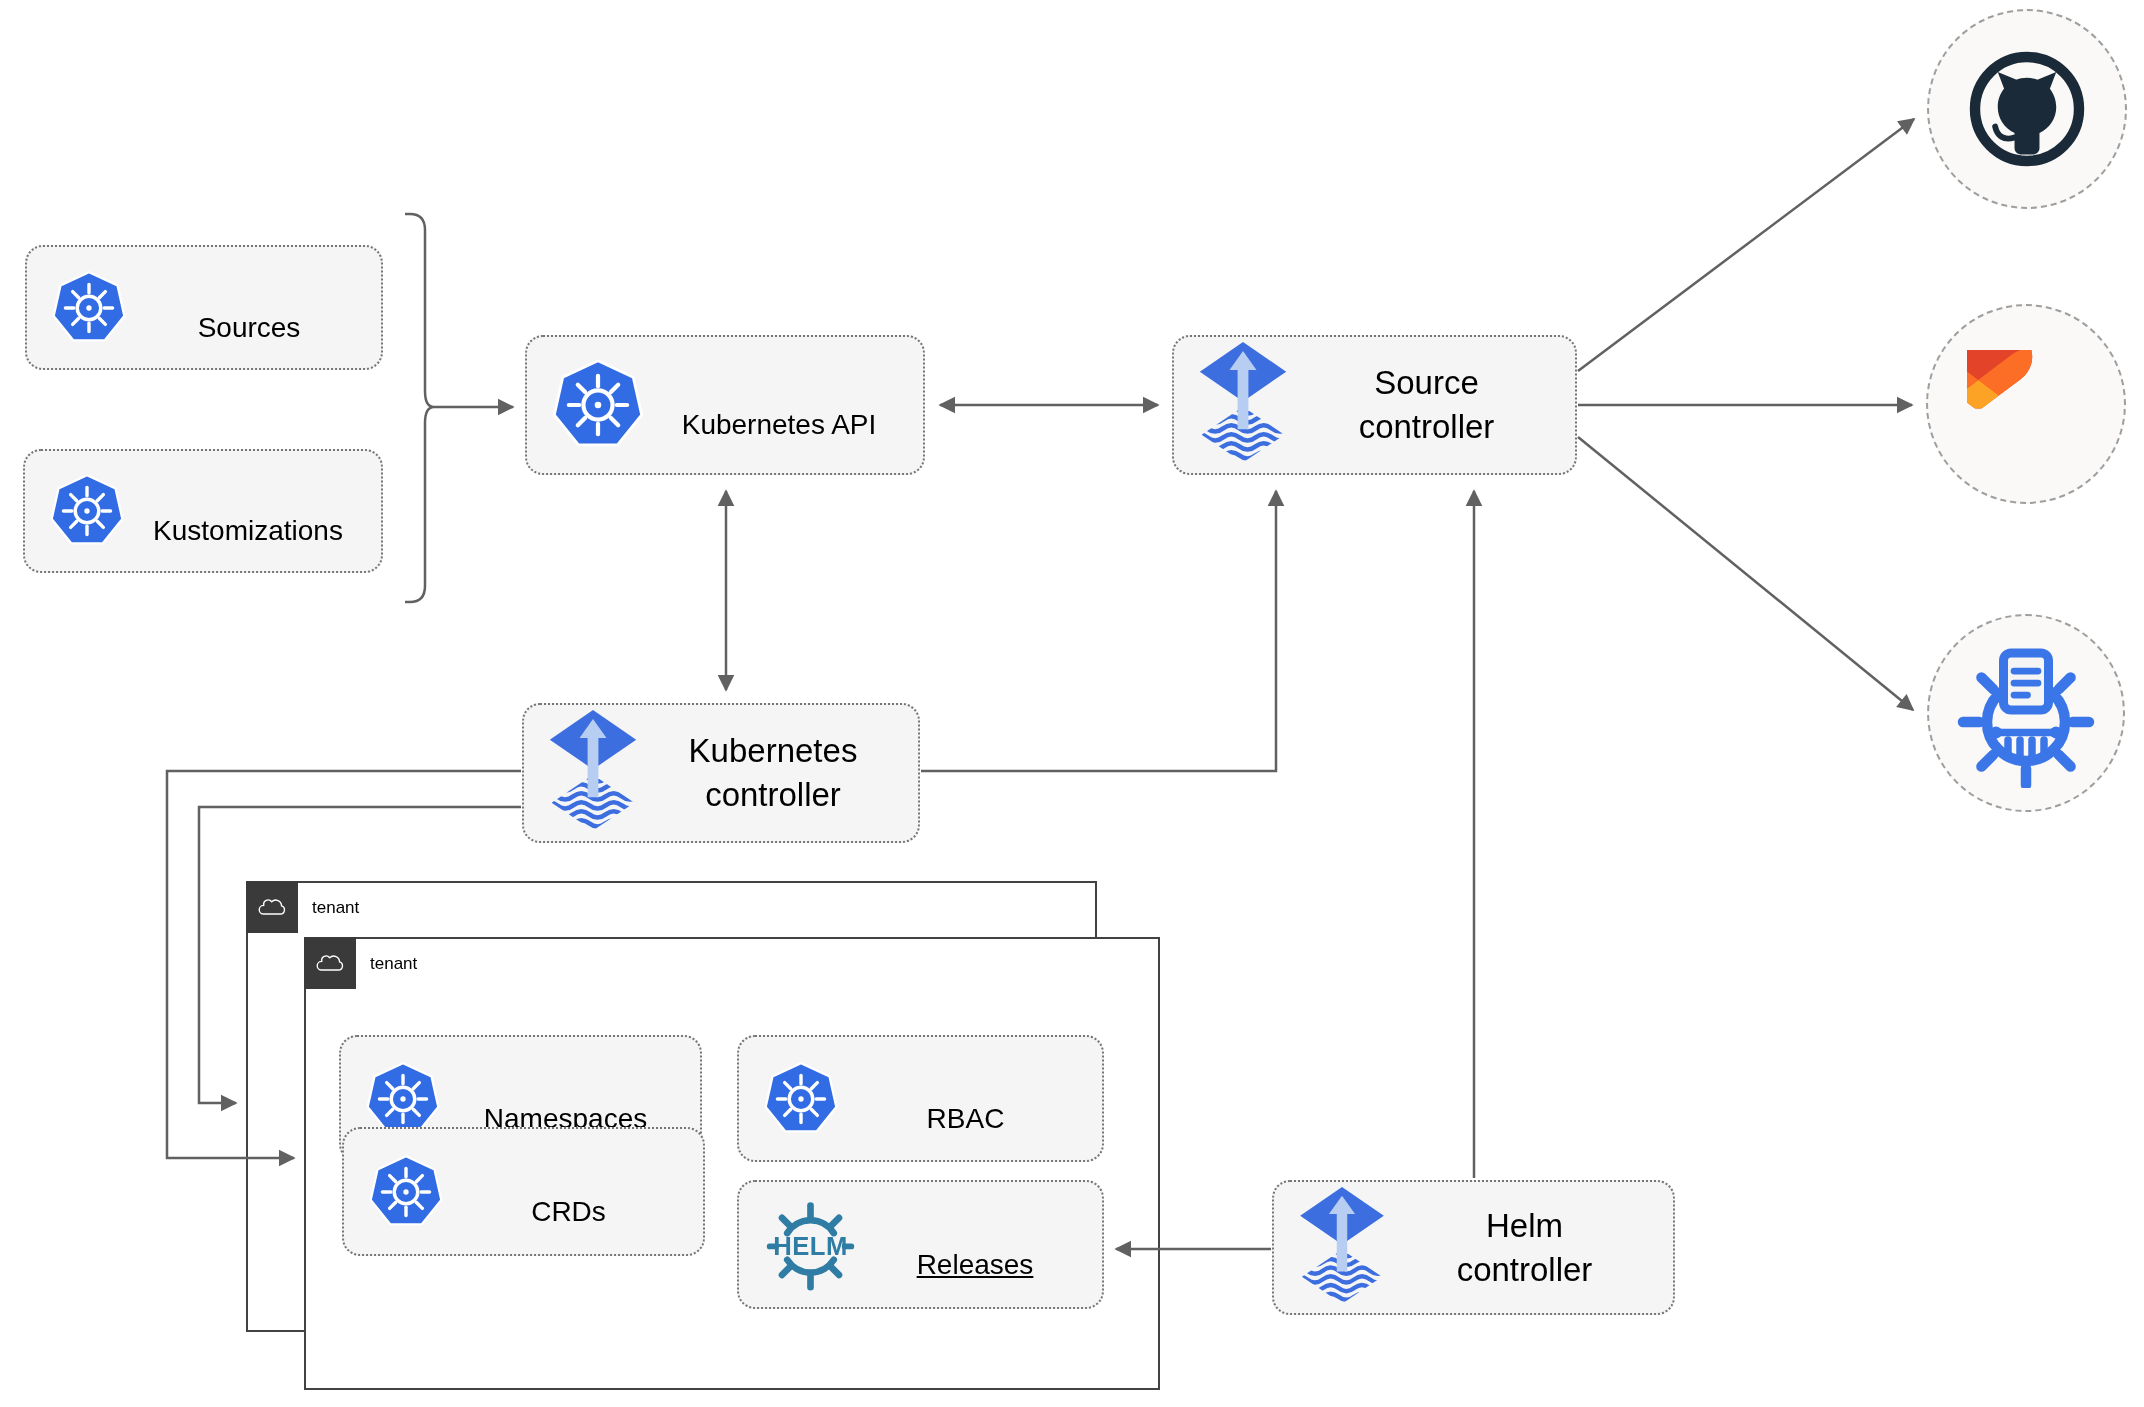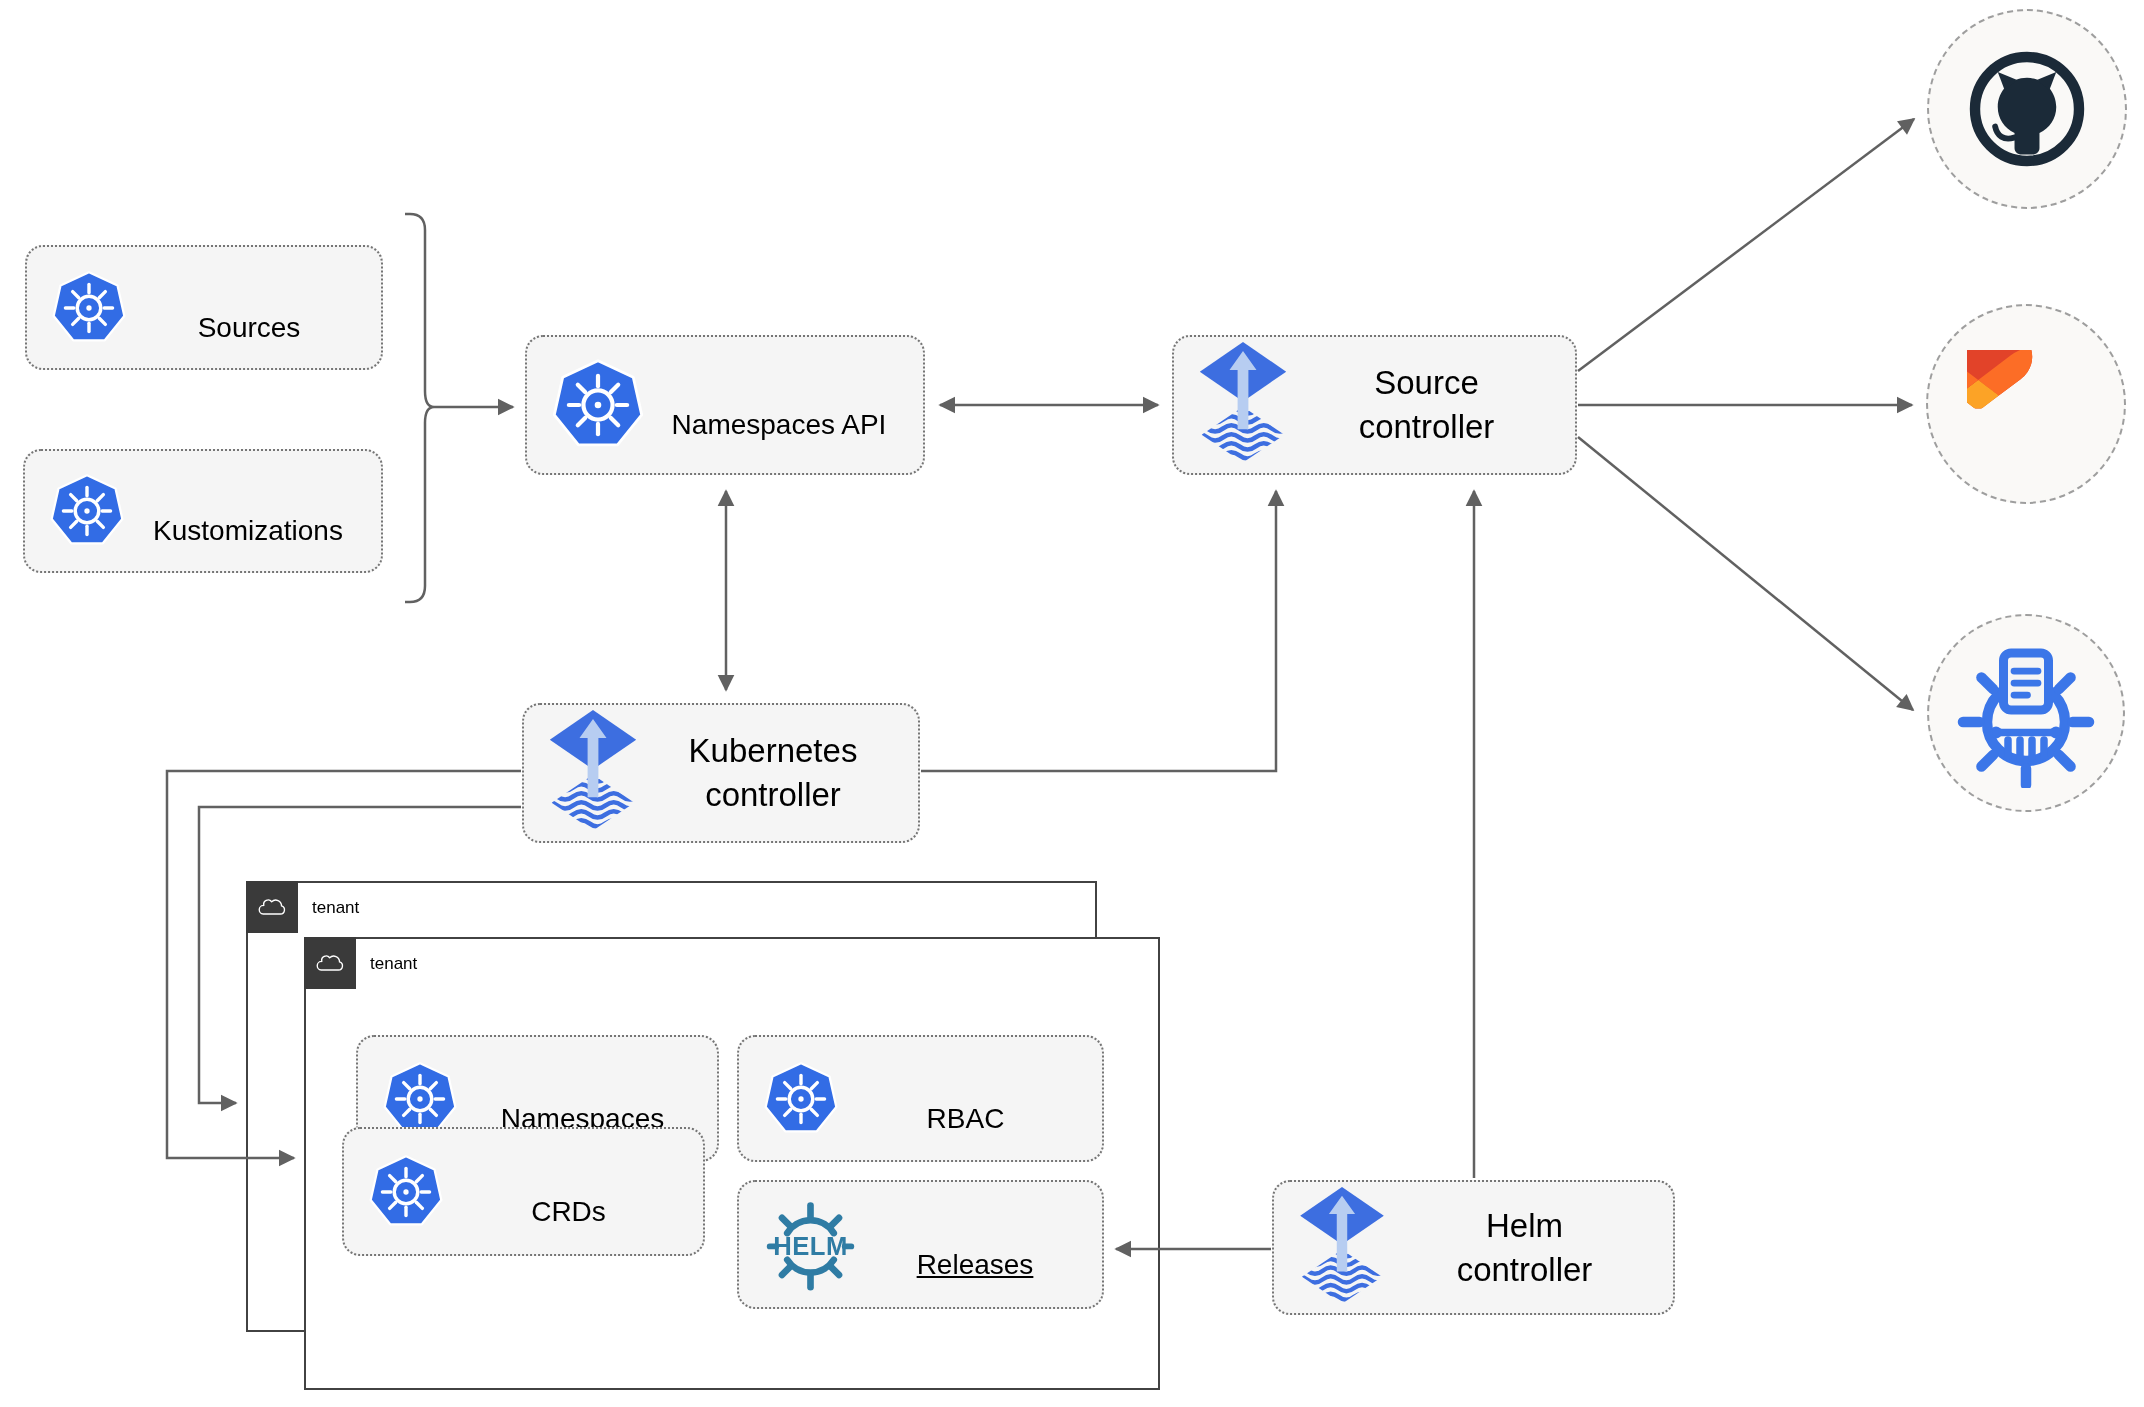--- a/index.html
+++ b/index.html
@@ -180,21 +180,21 @@
     <svg class="icon" width="76" height="78" viewBox="0 0 100 100">
         <use href="#sym-k8s"></use>
       </svg>
     <div class="label">Kustomizations</div>
   </div>
 
   <div class="node" style="left:525px;top:335px;width:400px;height:140px;">
     <svg class="icon" width="94" height="96" viewBox="0 0 100 100">
         <use href="#sym-k8s"></use>
       </svg>
-    <div class="label">Namespaces API</div>
+    <div class="label">Kubernetes API</div>
   </div>
 
   <div class="node" style="left:1172px;top:335px;width:405px;height:140px;">
     <svg class="icon" width="90" height="126" viewBox="0 0 100 140">
         <use href="#sym-flux"></use>
       </svg>
     <div class="label2">
       <div>Source</div>
       <div>controller</div>
     </div>
@@ -213,21 +213,21 @@
   <div class="node" style="left:1272px;top:1180px;width:403px;height:135px;">
     <svg class="icon" width="88" height="122" viewBox="0 0 100 140">
         <use href="#sym-flux"></use>
       </svg>
     <div class="label2">
       <div>Helm</div>
       <div>controller</div>
     </div>
   </div>
 
-  <div class="node" style="left:356px;top:1035px;width:363px;height:127px;">
+  <div class="node" style="left:339px;top:1035px;width:363px;height:127px;">
     <svg class="icon" width="76" height="78" viewBox="0 0 100 100">
         <use href="#sym-k8s"></use>
       </svg>
     <div class="label">Namespaces</div>
   </div>
 
   <div class="node" style="left:737px;top:1035px;width:367px;height:127px;">
     <svg class="icon" width="76" height="78" viewBox="0 0 100 100">
         <use href="#sym-k8s"></use>
       </svg>

